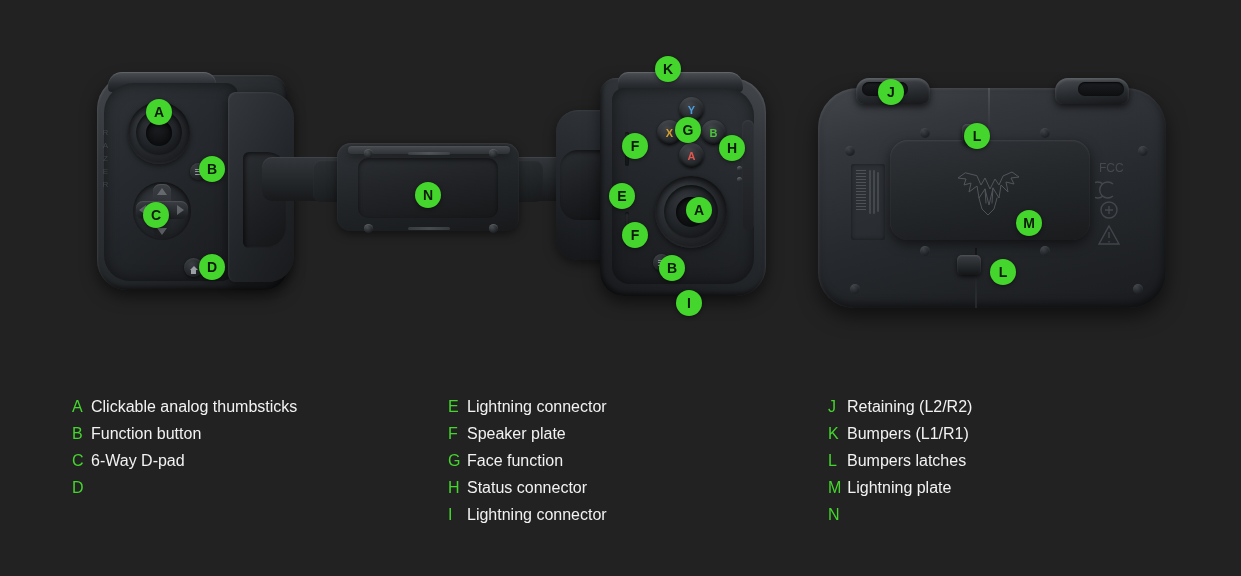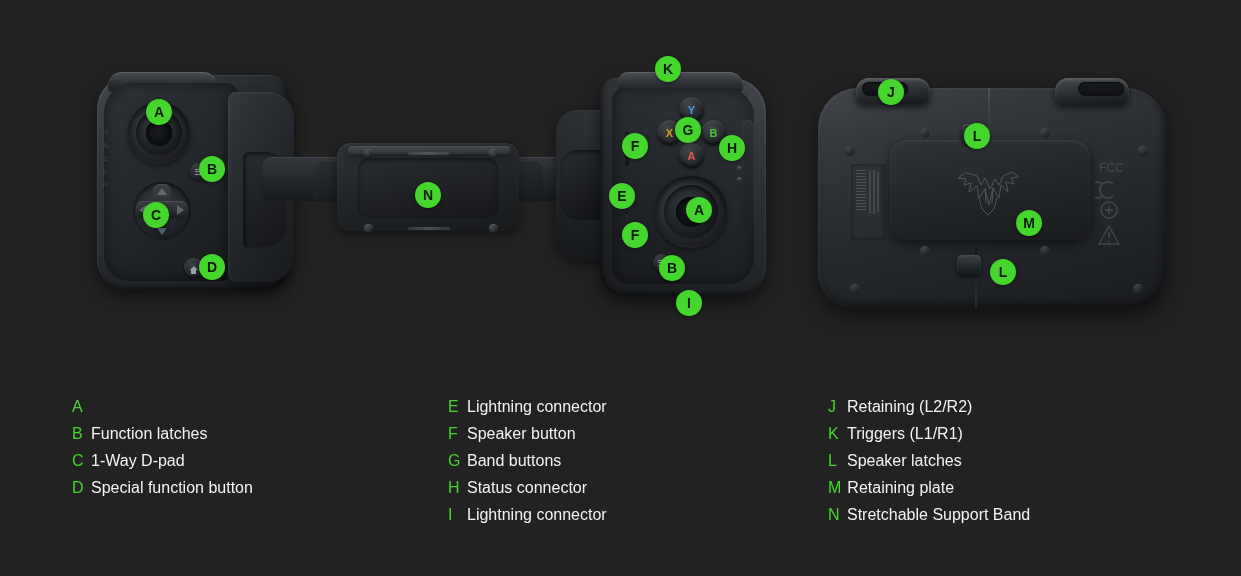--- a/index.html
+++ b/index.html
@@ -507,75 +507,74 @@
     <div class="badge" style="left:964px;top:123px;">L</div>
     <div class="badge" style="left:1016px;top:210px;">M</div>
     <div class="badge" style="left:990px;top:259px;">L</div>
   </div>
 
   <div id="legend">
 
     <div class="legend-col" id="legend-col-1">
       <div class="legend-row">
         <span class="legend-key">A</span>
+        <span class="legend-text">Clickable analog thumbsticks</span>
       </div>
       <div class="legend-row">
         <span class="legend-key">B</span>
-        <span class="legend-text">Function latches</span>
+        <span class="legend-text">Function button</span>
       </div>
       <div class="legend-row">
         <span class="legend-key">C</span>
-        <span class="legend-text">1-Way D-pad</span>
+        <span class="legend-text">6-Way D-pad</span>
       </div>
       <div class="legend-row">
         <span class="legend-key">D</span>
-        <span class="legend-text">Special function button</span>
       </div>
     </div>
 
     <div class="legend-col" id="legend-col-2">
       <div class="legend-row">
         <span class="legend-key">E</span>
         <span class="legend-text">Lightning connector</span>
       </div>
       <div class="legend-row">
         <span class="legend-key">F</span>
-        <span class="legend-text">Speaker button</span>
+        <span class="legend-text">Speaker plate</span>
       </div>
       <div class="legend-row">
         <span class="legend-key">G</span>
-        <span class="legend-text">Band buttons</span>
+        <span class="legend-text">Face function</span>
       </div>
       <div class="legend-row">
         <span class="legend-key">H</span>
         <span class="legend-text">Status connector</span>
       </div>
       <div class="legend-row">
         <span class="legend-key">I</span>
         <span class="legend-text">Lightning connector</span>
       </div>
     </div>
 
     <div class="legend-col" id="legend-col-3">
       <div class="legend-row">
         <span class="legend-key">J</span>
         <span class="legend-text">Retaining (L2/R2)</span>
       </div>
       <div class="legend-row">
         <span class="legend-key">K</span>
-        <span class="legend-text">Triggers (L1/R1)</span>
+        <span class="legend-text">Bumpers (L1/R1)</span>
       </div>
       <div class="legend-row">
         <span class="legend-key">L</span>
-        <span class="legend-text">Speaker latches</span>
+        <span class="legend-text">Bumpers latches</span>
       </div>
       <div class="legend-row">
         <span class="legend-key">M</span>
-        <span class="legend-text">Retaining plate</span>
+        <span class="legend-text">Lightning plate</span>
       </div>
       <div class="legend-row">
         <span class="legend-key">N</span>
-        <span class="legend-text">Stretchable Support Band</span>
       </div>
     </div>
 
   </div>
 </div>
 
 </body></html>

